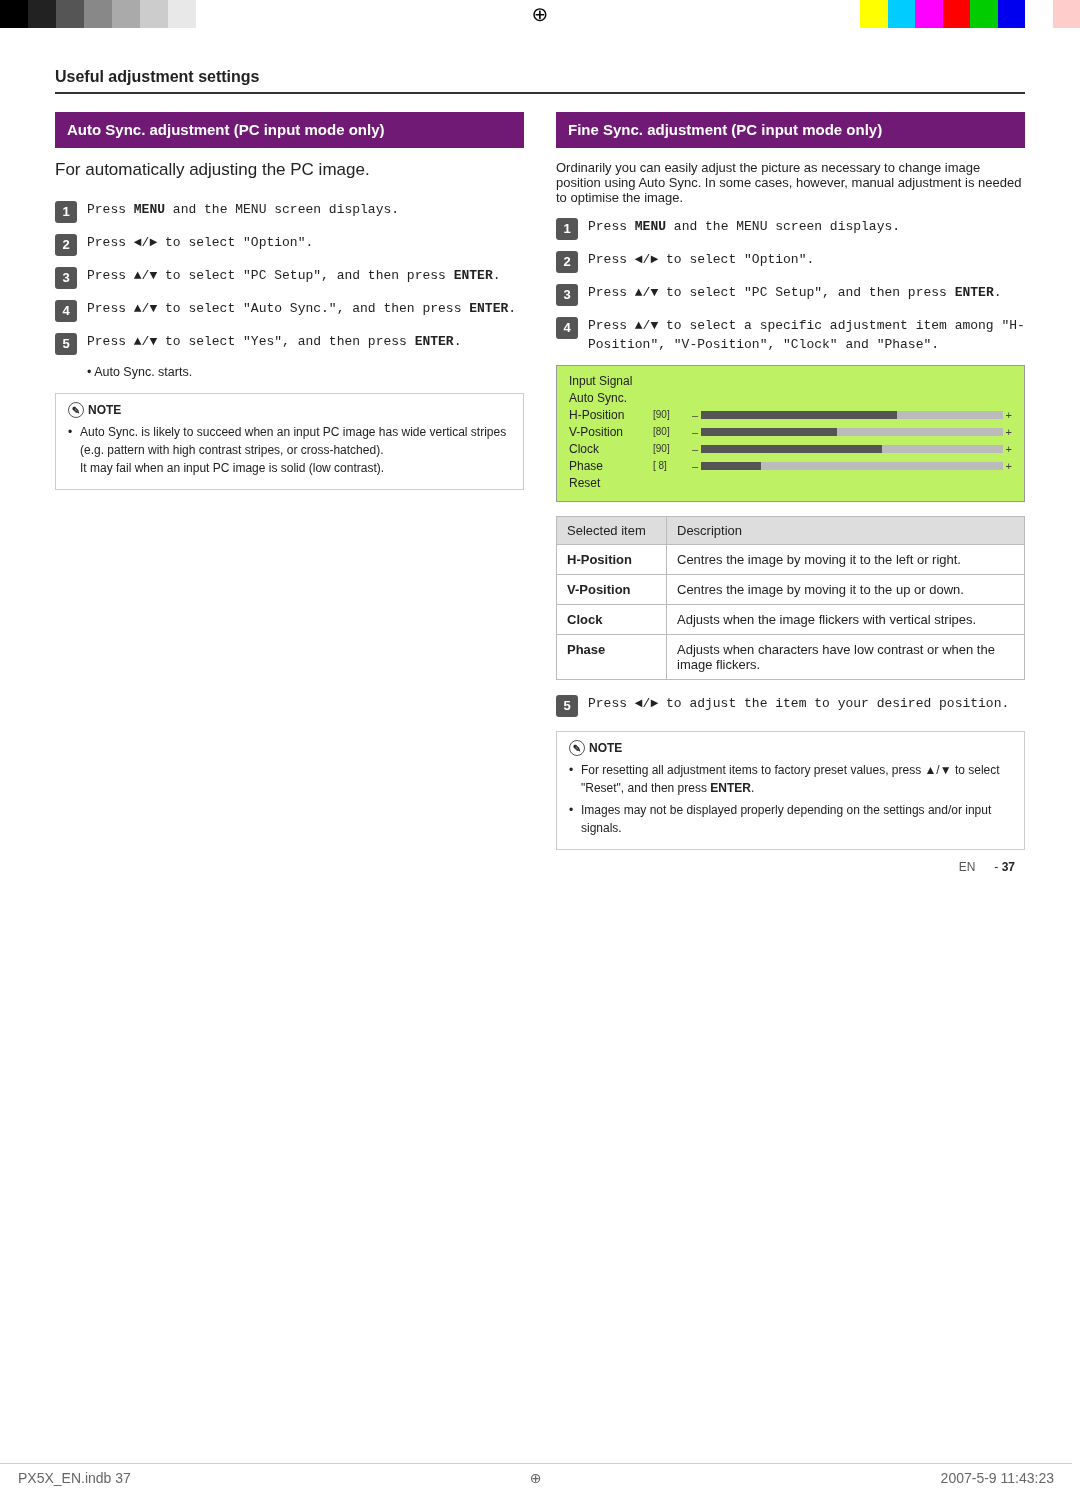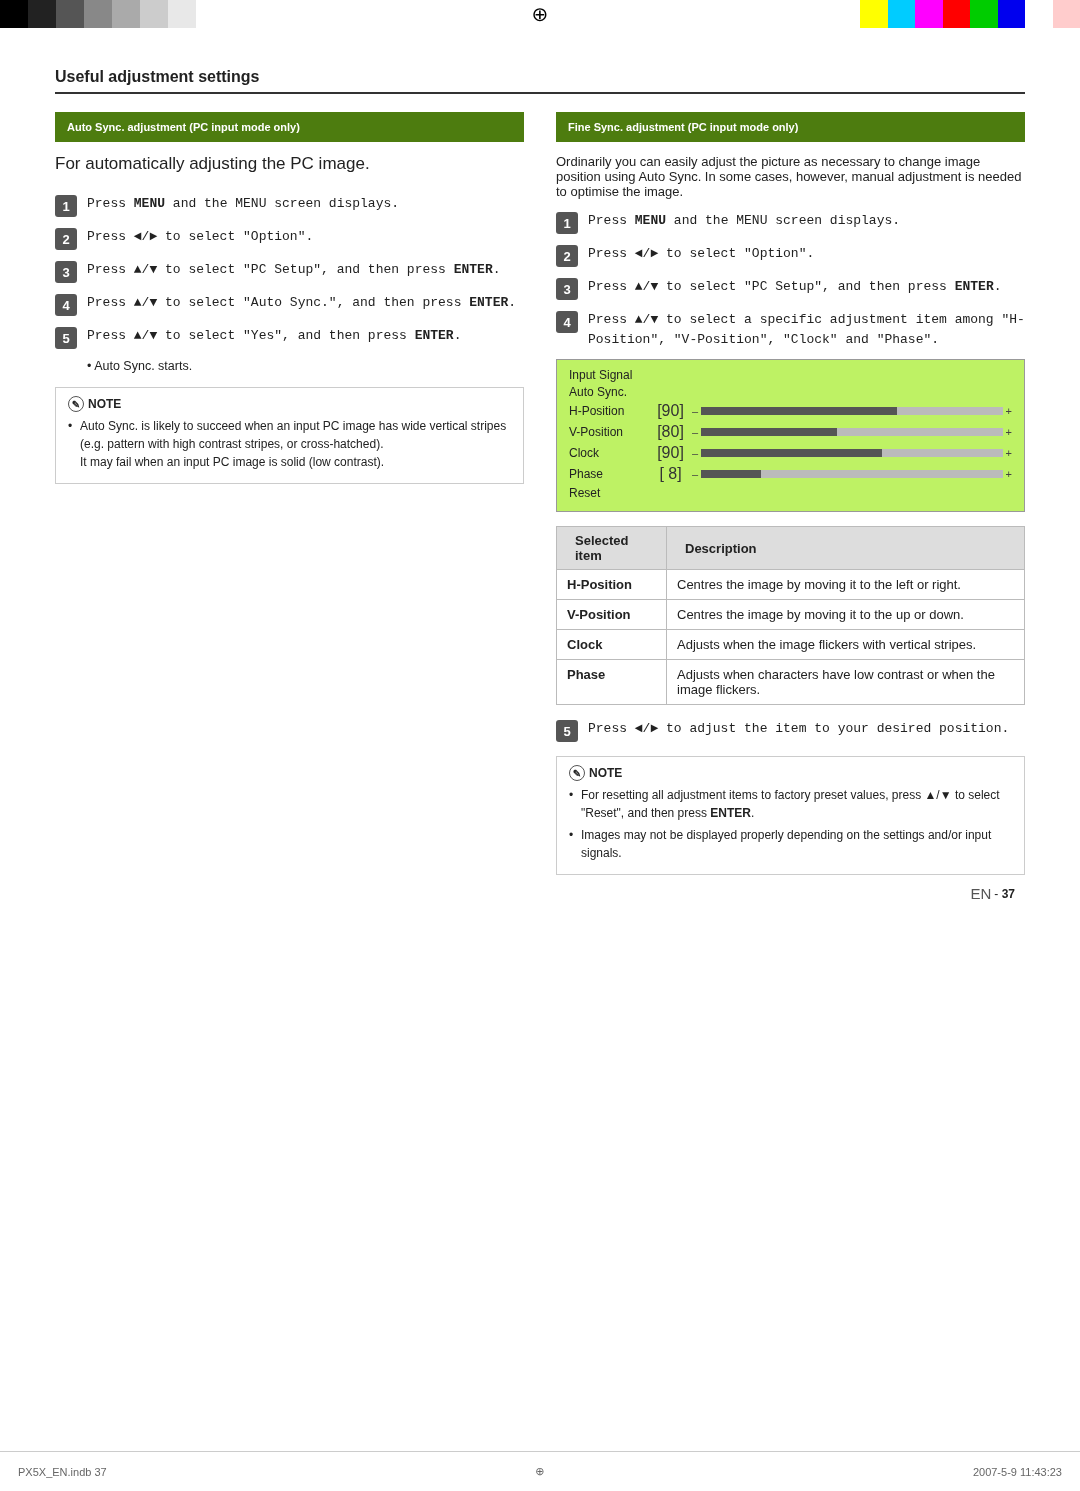--- a/index.html
+++ b/index.html
@@ -56,24 +56,24 @@
     
     .two-col {
       display: flex;
       gap: 32px;
     }
     .col-left { flex: 1; }
     .col-right { flex: 1; }
 
     
     .box-header {
-      background: #4d7c0f;
+      background: #701a75;
       color: #fff;
       padding: 8px 12px;
-      font-size: 11px;
+      font-size: 15px;
       font-weight: bold;
       margin-bottom: 12px;
       line-height: 1.3;
     }
 
     
     .step {
       display: flex;
       align-items: flex-start;
       margin-bottom: 10px;
@@ -138,21 +138,21 @@
       font-size: 12px;
       min-width: 220px;
     }
     .osd-row {
       display: flex;
       align-items: center;
       margin-bottom: 3px;
       gap: 4px;
     }
     .osd-label { min-width: 80px; font-size: 12px; }
-    .osd-value { min-width: 35px; text-align: center; font-size: 16px; color: #333; }
+    .osd-value { min-width: 35px; text-align: left; font-size: 10px; color: #333; }
     .osd-bar-container {
       flex: 1;
       display: flex;
       align-items: center;
       gap: 3px;
     }
     .osd-minus { font-size: 11px; color: #444; }
     .osd-plus  { font-size: 11px; color: #444; }
     .osd-bar-track {
       flex: 1;
@@ -170,60 +170,60 @@
     
     .desc-table {
       width: 100%;
       border-collapse: collapse;
       margin: 14px 0;
       font-size: 13px;
     }
     .desc-table th {
       background: #ddd;
       border: 1px solid #bbb;
-      padding: 6px 18px;
-      font-weight: bold;
+      padding: 6px 10px;
+      font-weight: normal;
       text-align: left;
     }
     .desc-table td {
       border: 1px solid #bbb;
       padding: 7px 10px;
       vertical-align: top;
     }
     .desc-table td:first-child {
       font-weight: bold;
       width: 110px;
     }
 
     
     .bottom-bar {
       position: absolute;
       bottom: 0;
       left: 0;
-      right: 0;
-      height: 40px;
+      right: 8px;
+      height: 28px;
       display: flex;
       align-items: center;
       justify-content: space-between;
       padding: 0 18px;
       border-top: 1px solid #ccc;
-      font-size: 11px;
+      font-size: 14px;
       color: #666;
     }
 
     
     .page-number-area {
       display: flex;
       align-items: center;
       justify-content: flex-end;
       margin-top: 10px;
       font-size: 12px;
       padding-right: 10px;
     }
-    .en-label { font-size: 15px; color: #555; margin-right: 3px; }
+    .en-label { font-size: 12px; color: #555; margin-right: 19px; }
   </style>
 </head>
 <body>
 
 <div class="top-bar">
   <div class="top-bar-left">
     <div class="black-sq"></div>
     <div class="dark-sq"></div>
     <div class="mid-sq"></div>
     <div class="light-sq"></div>

